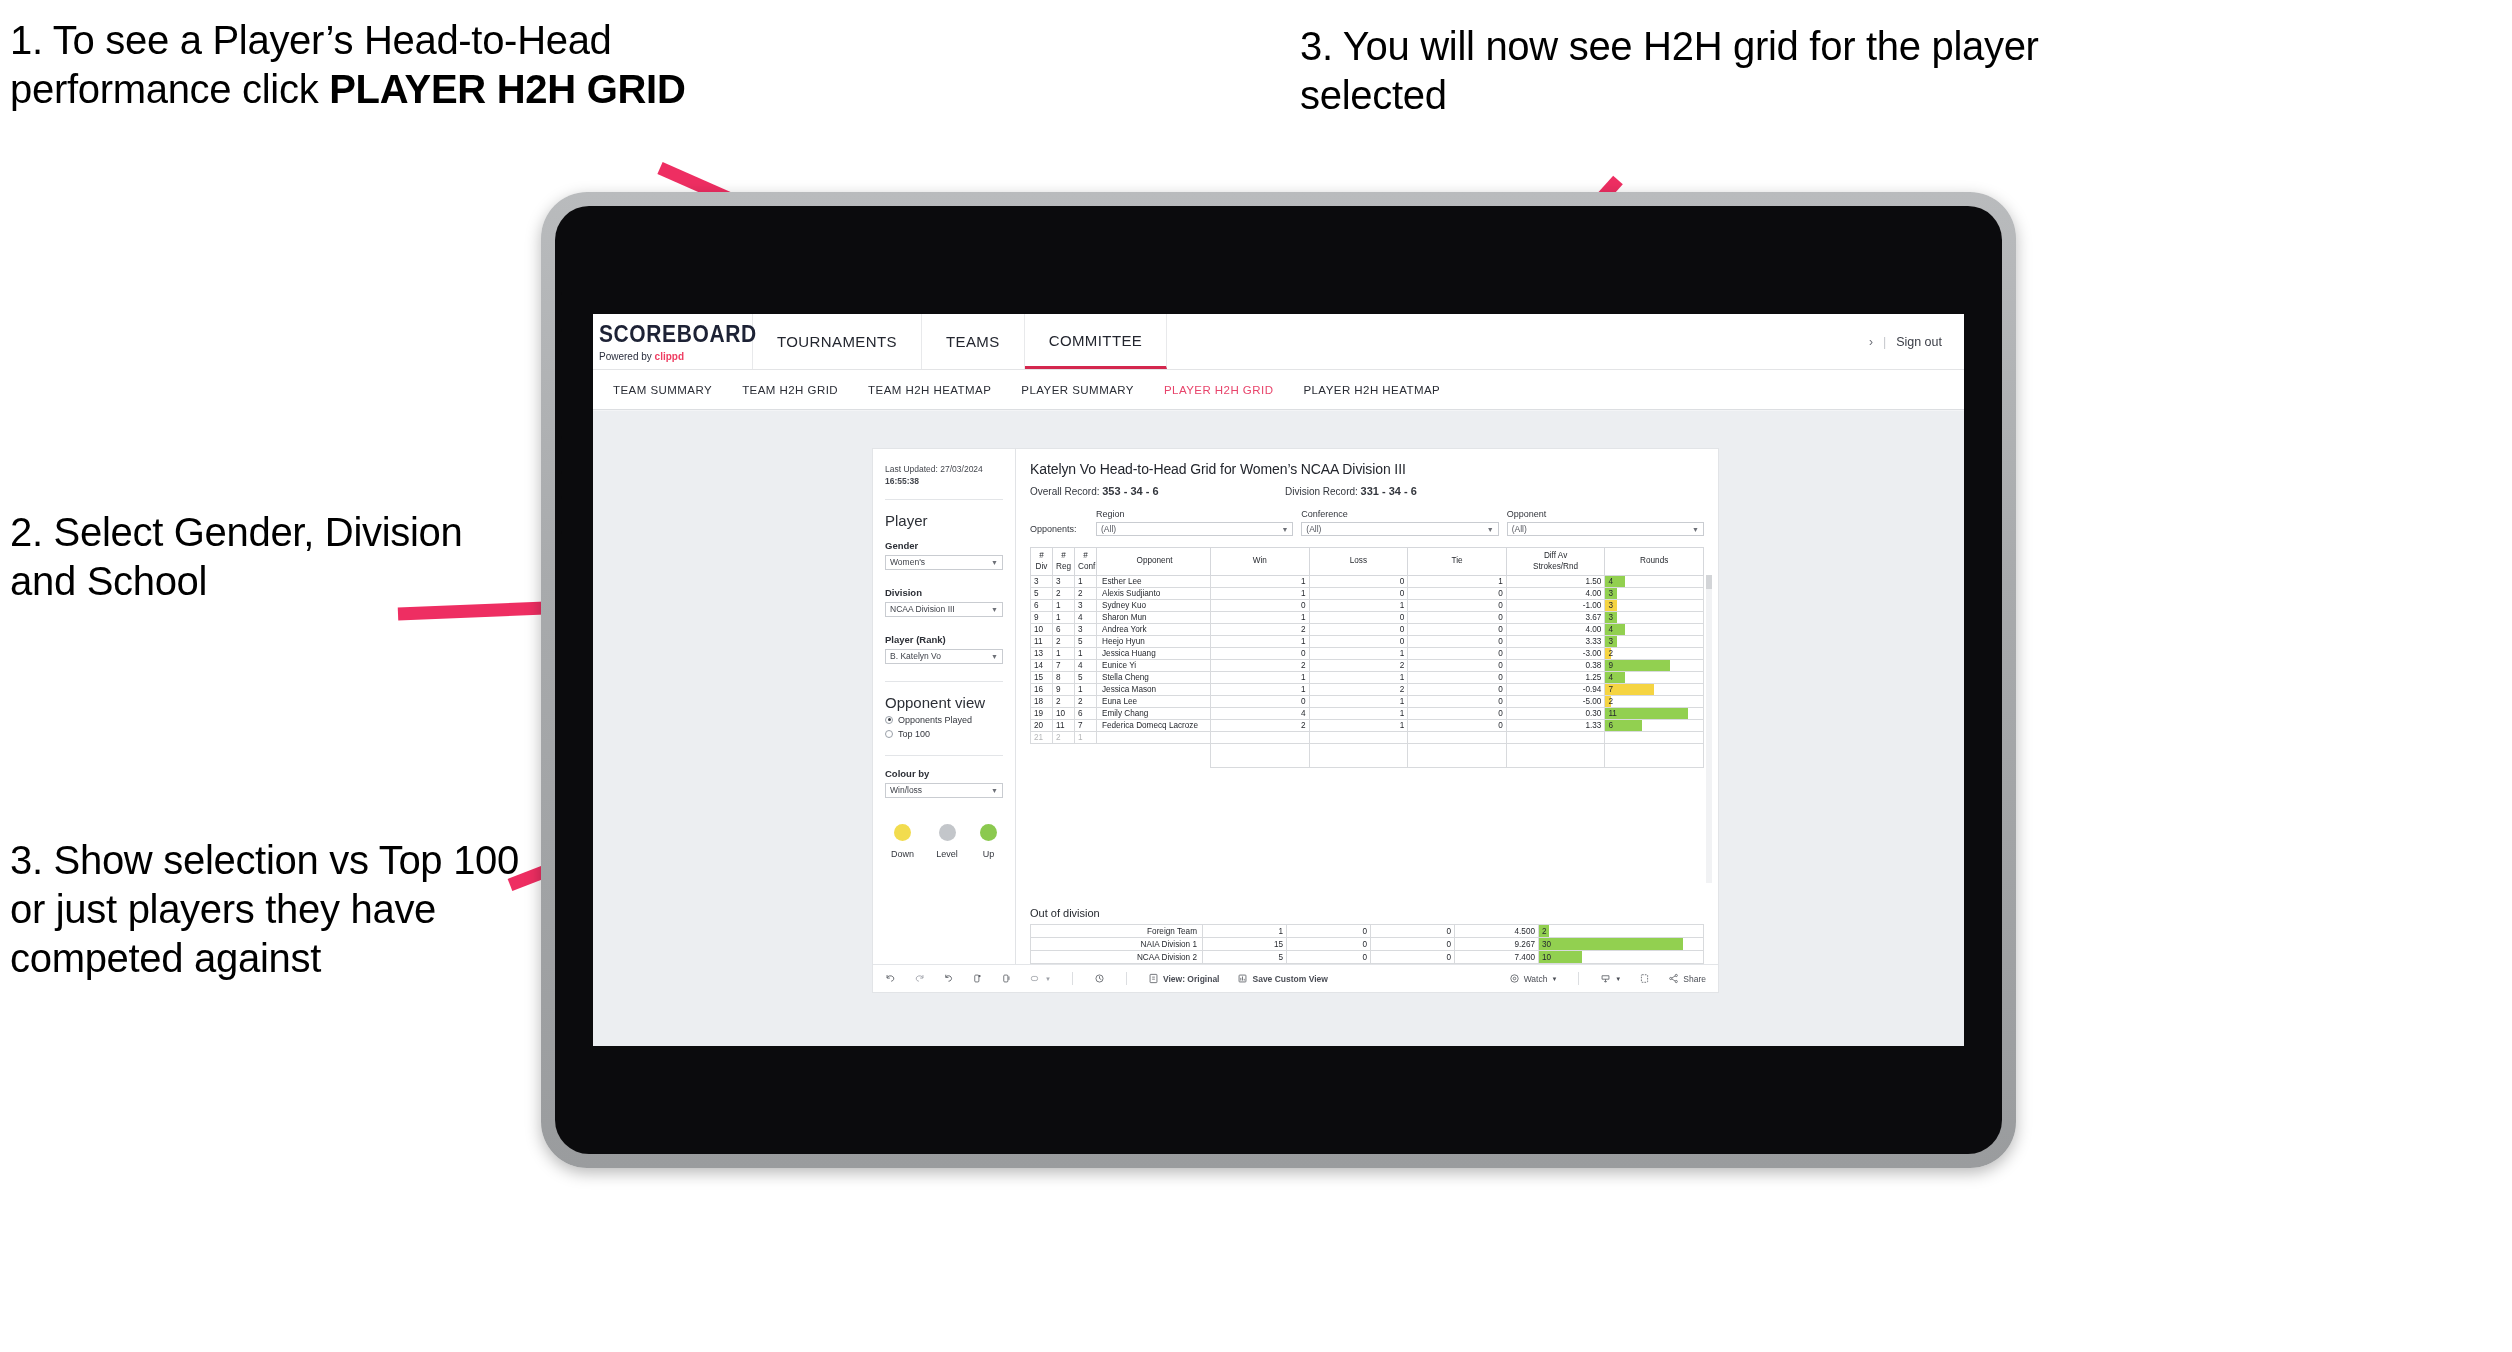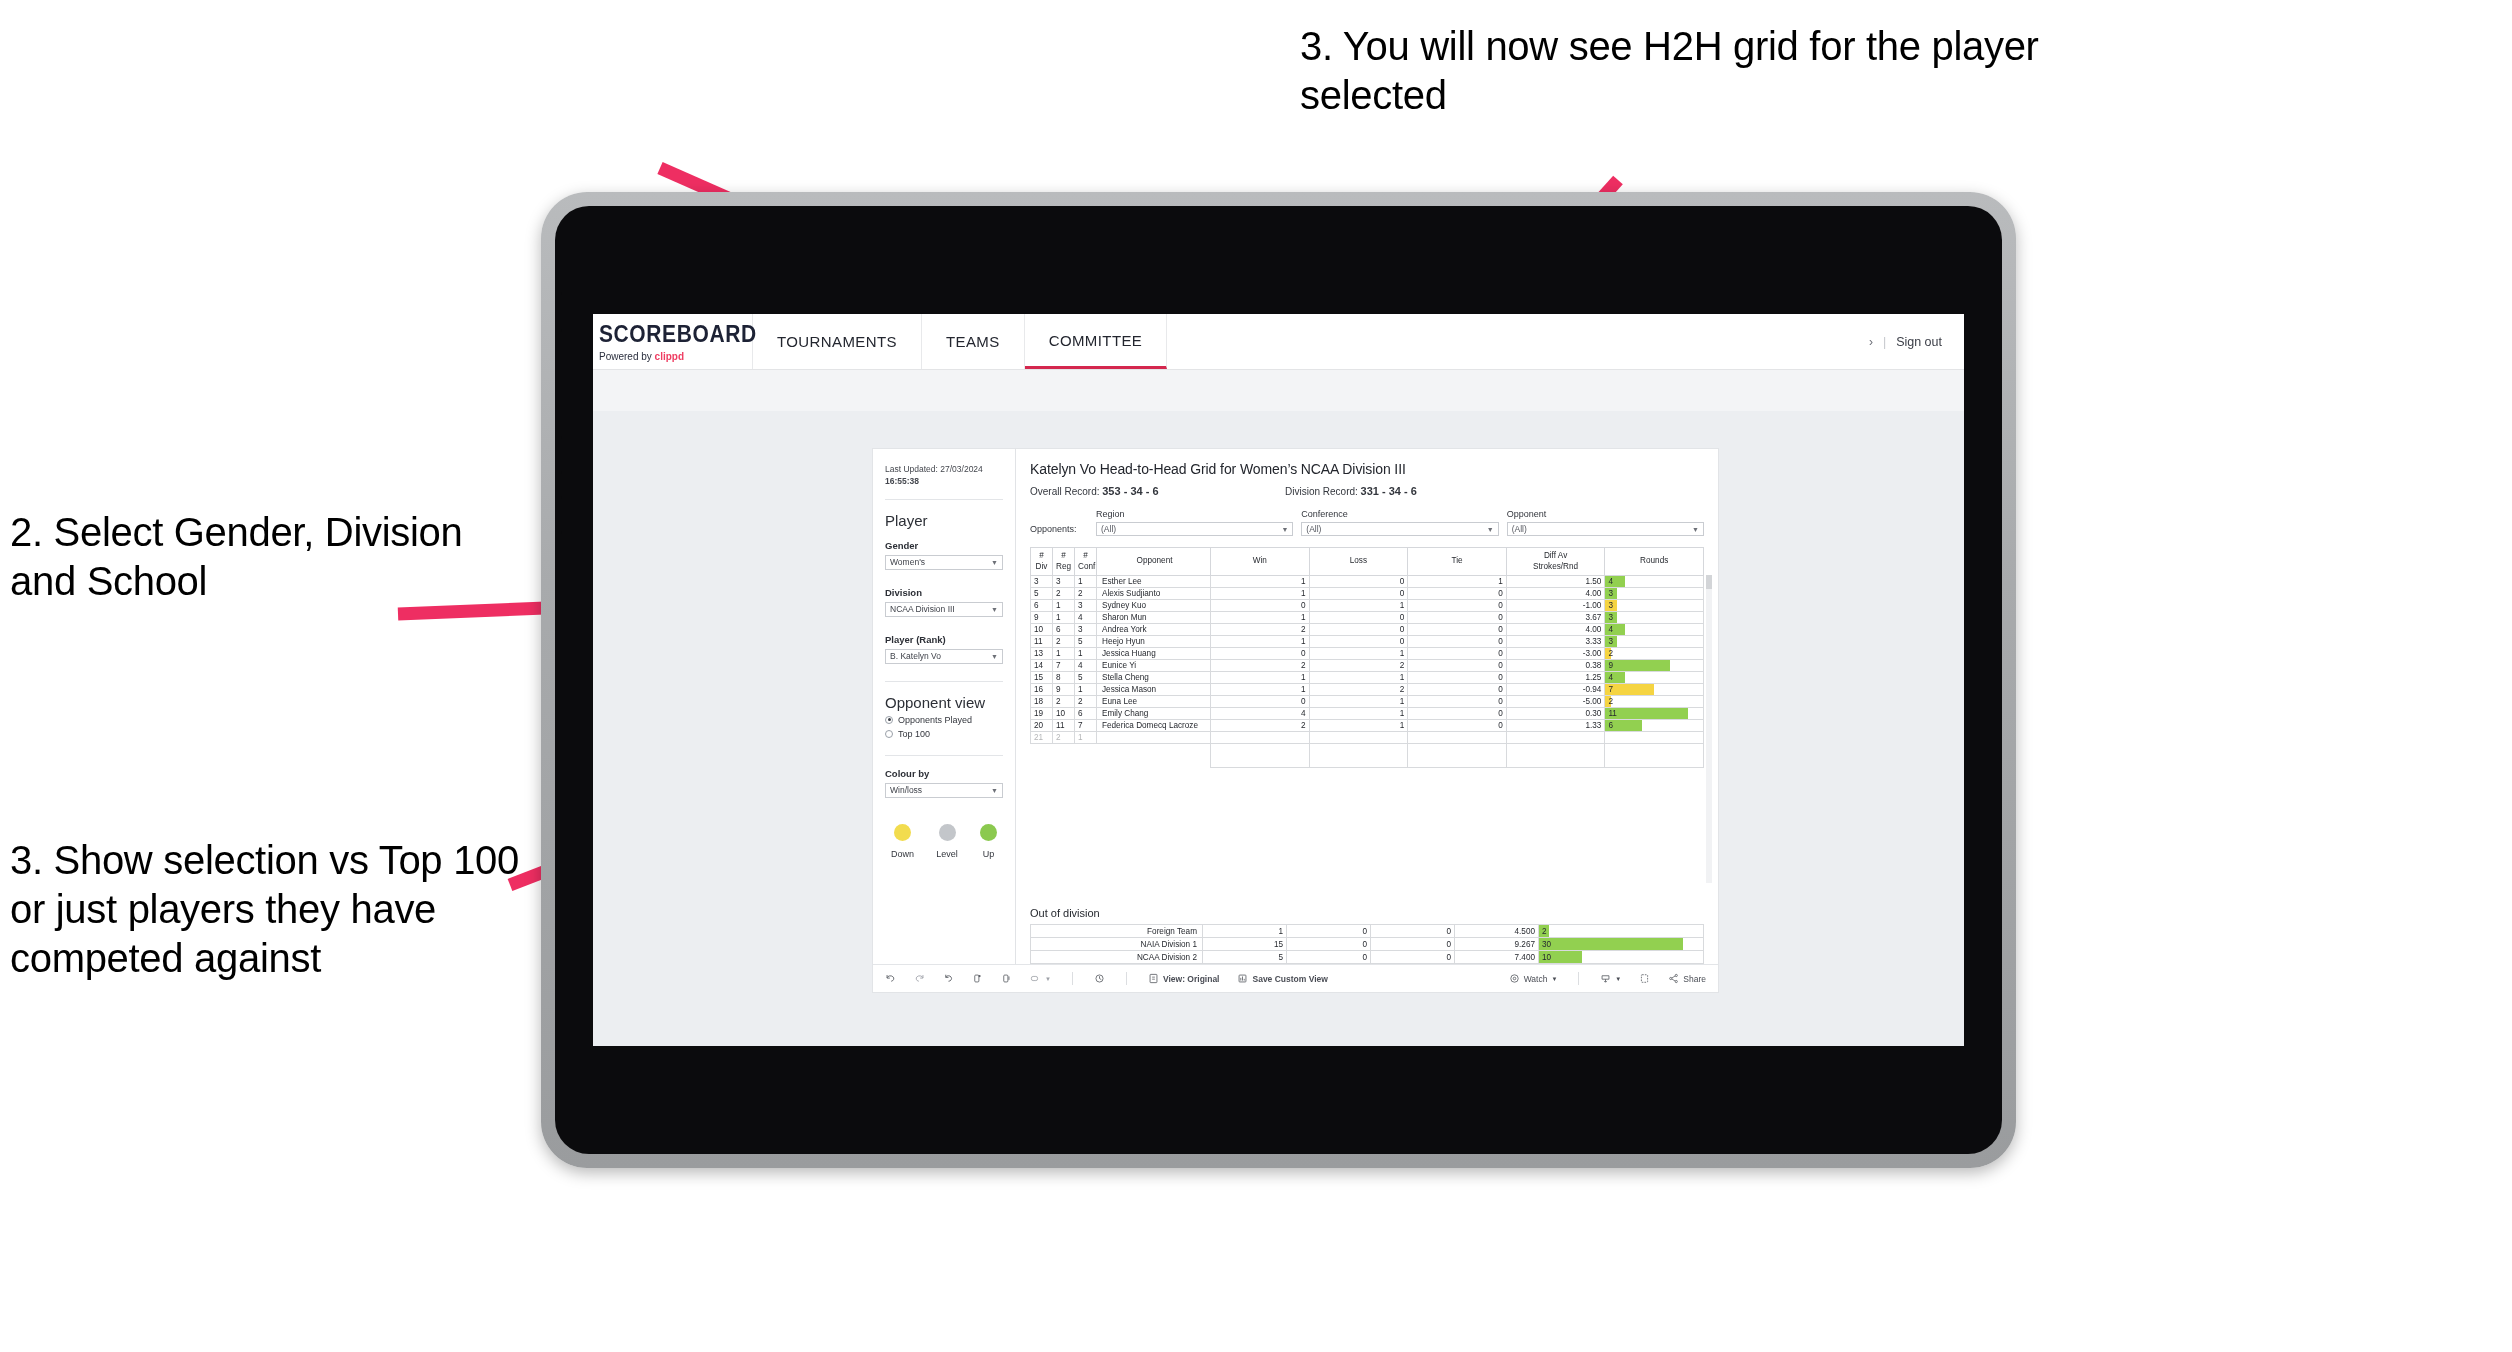--- a/index.html
+++ b/index.html
@@ -188,20 +188,23 @@
   #viz-toolbar .sep { width: 1px; height: 13px; background: #dcdee1; margin: 0 3px; }
   #viz-toolbar .spacer { flex: 1; }
   .ic { width: 11px; height: 11px; display: inline-block; }
   .ic svg { width: 100%; height: 100%; display: block; }
 </style>
 </head>
 <body>
 
 <div id="root">
 
+  <div class="anno" id="anno-1">
+    <span>1. To see a Player’s Head-to-Head performance click </span><b>PLAYER H2H GRID</b>
+  </div>
   <div class="anno" id="anno-2">2. Select Gender, Division and School</div>
   <div class="anno" id="anno-3">3. Show selection vs Top 100 or just players they have competed against</div>
   <div class="anno" id="anno-4">3. You will now see H2H grid for the player selected</div>
 
   <svg class="arrow-svg" viewBox="0 0 2512 1352">
     <defs>
       <marker id="ah" markerWidth="6" markerHeight="6" refX="3.6" refY="3" orient="auto">
         <path d="M0,0 L6,3 L0,6 z" fill="#ee2e62"></path>
       </marker>
     </defs>
@@ -236,20 +239,28 @@
             <div class="item">TEAMS</div>
             <div class="item active">COMMITTEE</div>
           </div>
           <div id="signout-wrap">
             <span class="chev">›</span>
             <span class="divider">|</span>
             <span class="so">Sign out</span>
           </div>
         </div>
 
+        <div id="subnav">
+          <div class="sitem">TEAM SUMMARY</div>
+          <div class="sitem">TEAM H2H GRID</div>
+          <div class="sitem">TEAM H2H HEATMAP</div>
+          <div class="sitem">PLAYER SUMMARY</div>
+          <div class="sitem active">PLAYER H2H GRID</div>
+          <div class="sitem">PLAYER H2H HEATMAP</div>
+        </div>
 
         <div id="dash-area">
           <div id="viz">
             <div id="viz-body">
 
               <div id="fpane">
                 <div class="lastupd">
                   <span>Last Updated: 27/03/2024</span><br>
                   <b>16:55:38</b>
                 </div>

